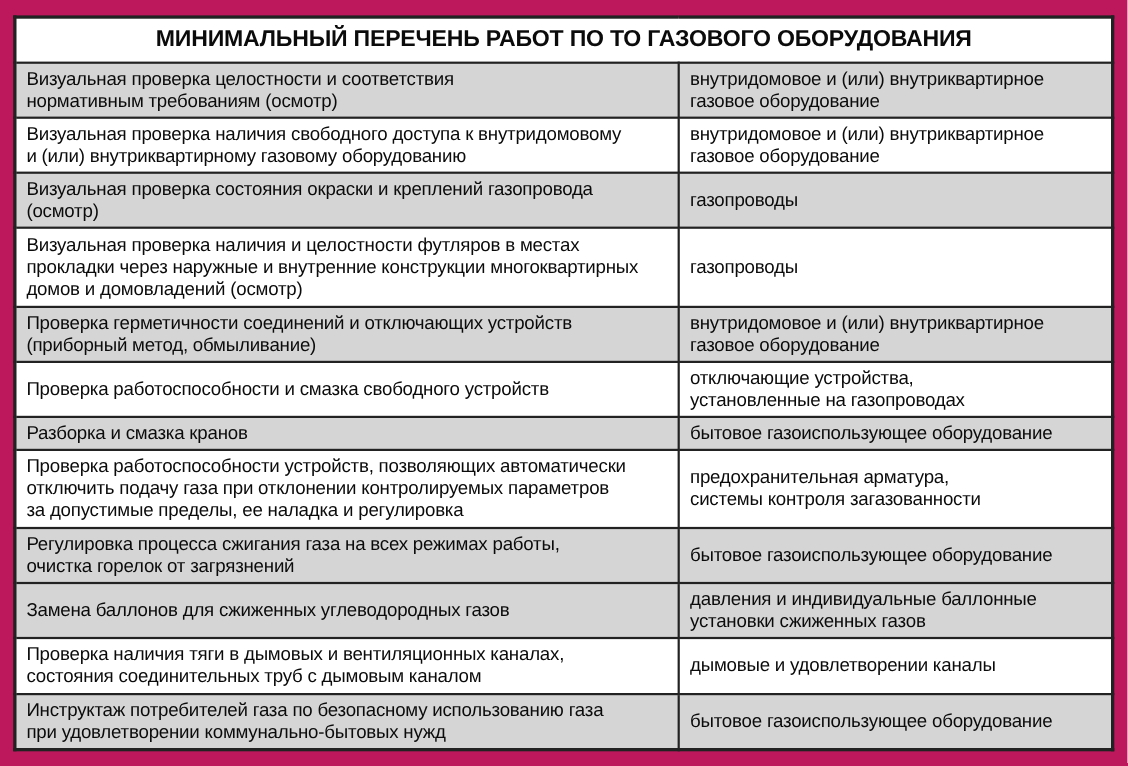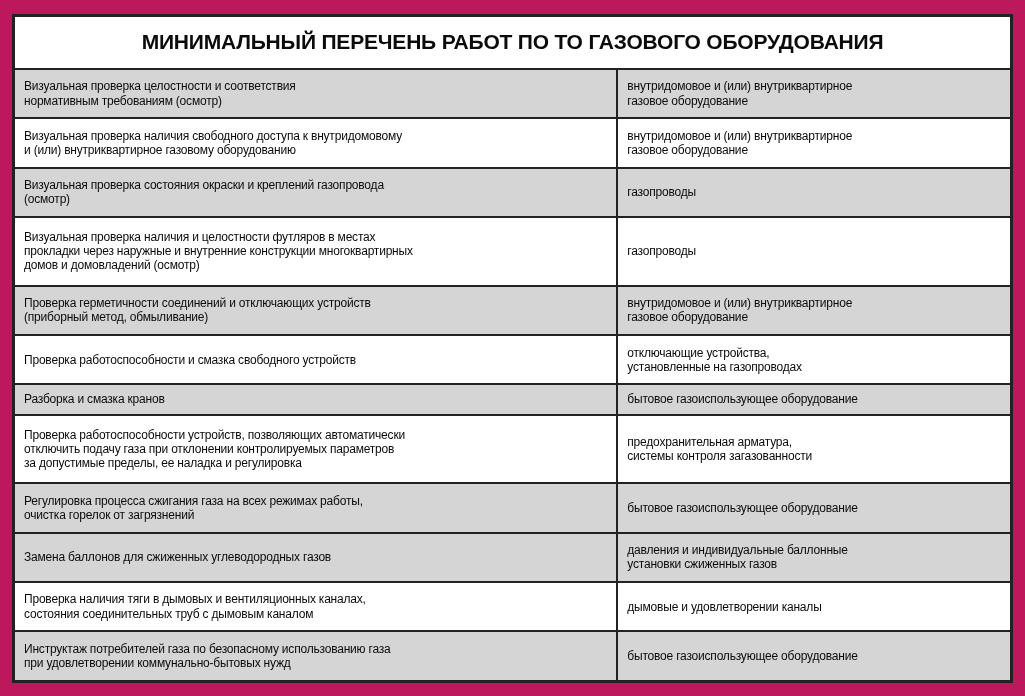--- a/index.html
+++ b/index.html
@@ -24,21 +24,21 @@
   table.gas-table{
     width:100%;
     height:669px;
     border-collapse:collapse;
     table-layout:fixed;
     border:3px solid var(--border-color);
   }
   table.gas-table td{
     border:2px solid var(--border-color);
     padding:3px 9px;
-    font-size:12px;
+    font-size:17px;
     line-height:1.18;
     letter-spacing:-0.2px;
     vertical-align:middle;
     white-space:pre-line;
     background:var(--row-plain);
   }
   tr.title-row td{
     text-align:center;
     font-weight:bold;
     font-size:21px;
@@ -67,21 +67,21 @@
         <td colspan="2">МИНИМАЛЬНЫЙ ПЕРЕЧЕНЬ РАБОТ ПО ТО ГАЗОВОГО ОБОРУДОВАНИЯ</td>
       </tr>
     <tr class="shaded">
           <td>Визуальная проверка целостности и соответствия
 нормативным требованиям (осмотр)</td>
           <td>внутридомовое и (или) внутриквартирное
 газовое оборудование</td>
         </tr>
         <tr>
           <td>Визуальная проверка наличия свободного доступа к внутридомовому
-и (или) внутриквартирное газовому оборудованию</td>
+и (или) внутриквартирному газовому оборудованию</td>
           <td>внутридомовое и (или) внутриквартирное
 газовое оборудование</td>
         </tr>
         <tr class="shaded">
           <td>Визуальная проверка состояния окраски и креплений газопровода
 (осмотр)</td>
           <td>газопроводы</td>
         </tr>
         <tr>
           <td>Визуальная проверка наличия и целостности футляров в местах

